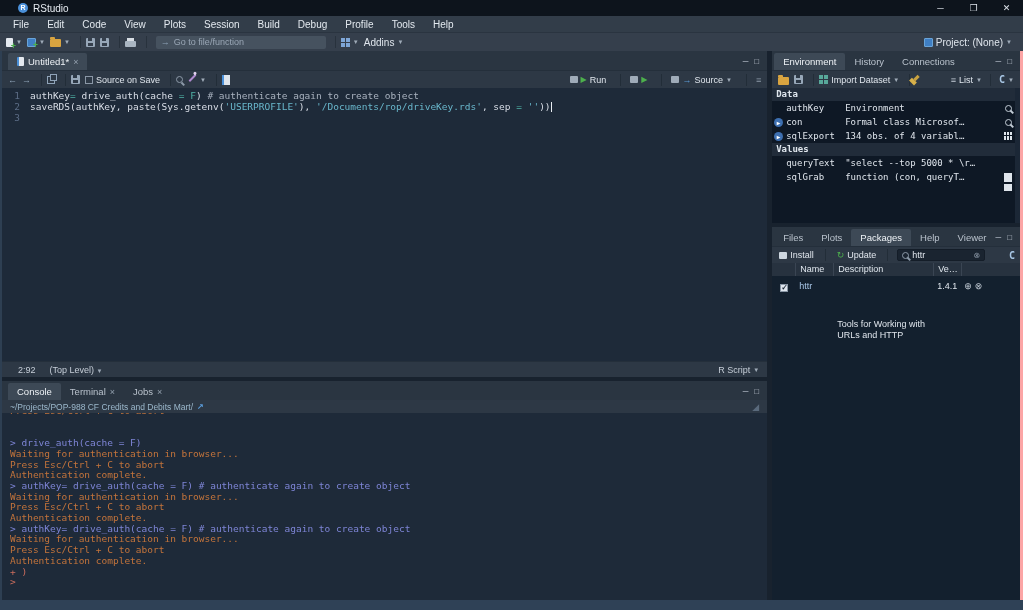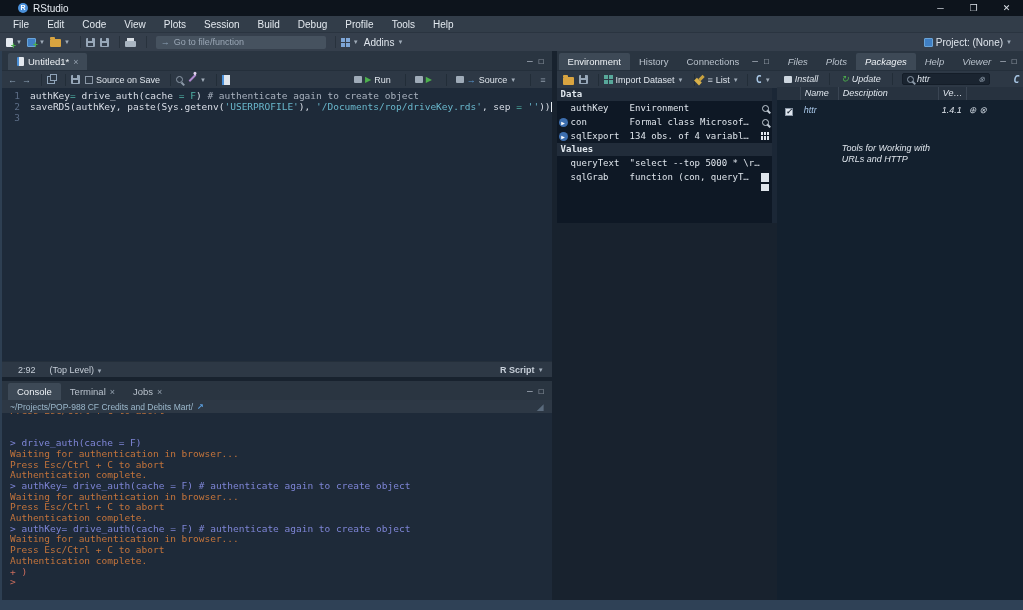--- a/index.html
+++ b/index.html
@@ -68,21 +68,21 @@
   .minigrid::after { content:""; position:absolute; left:2px; top:0; bottom:0; width:1px; background:#0e1825; box-shadow:3px 0 #0e1825; }
   .minigrid::before { content:""; position:absolute; top:3px; left:0; right:0; height:1px; background:#0e1825; }
   .docicon { width:8px; height:9px; background:#dfe5ec; }
   .glyph { font-size:9px; color:#c3ccd6; }
   .refresh-c { font-size:10px; font-weight:bold; color:#a8c6e4; font-family:"DejaVu Sans Mono", monospace; }
   
   .main { position:absolute; top:51px; left:0; right:0; bottom:10px; display:flex;
     background:#18222e; border-left:2px solid #2e3f52; border-right:3px solid #fca5a5; }
   .bottom-strip { position:absolute; bottom:0; left:0; right:0; height:10px; background:#2f4156; }
   .left-col { width:786px; display:flex; flex-direction:column; margin-right:5px; }
-  .right-col { flex:1; display:flex; flex-direction:row; }
+  .right-col { flex:1; display:flex; flex-direction:column; }
   .vgap { height:4px; background:#18222e; flex:none; }
   
   .panel { display:flex; flex-direction:column; background:#1e2a39; min-height:0; }
   .ptabbar { height:19px; background:#2a3541; display:flex; align-items:flex-end; padding-left:6px; flex:none; }
   .ptab { font-size:9.5px; color:#b9c2cc; padding:3px 9px; display:flex; align-items:center; gap:4px; }
   .ptab.active { background:#3d4956; color:#eef2f6; border-radius:2px 2px 0 0; }
   .ptab .close-x { color:#93a0ae; font-size:9px; }
   .pminmax { margin-left:auto; display:flex; gap:6px; padding:0 8px 4px 0; }
   .pminmax .glyph { font-size:8px; }
   .ptoolbar { height:18px; background:#2d3845; display:flex; align-items:center; padding:0 6px; flex:none;
@@ -92,21 +92,21 @@
   
   .editor-panel { height:326px; flex:none; }
   .code-area { flex:1; overflow:hidden; padding-top:2px; font-family:"DejaVu Sans Mono", monospace; font-size:9.5px; }
   .code-line { display:flex; line-height:11px; white-space:pre; }
   .code-line .ln { width:28px; text-align:right; padding-right:10px; color:#5c6d86; flex:none; }
   .c-txt { color:#d9dee7; } .c-kw { color:#4fb3a6; } .c-str { color:#69b7cc; } .c-comment { color:#a9b2bf; }
   .cursor { display:inline-block; width:1px; height:10px; background:#e8edf2; vertical-align:-2px; }
   .statusbar { height:16px; background:#2d3845; display:flex; align-items:center; padding:0 8px;
     font-size:9px; color:#c6ced8; flex:none; border-top:1px solid #242f3b; }
   .statusbar .pos { margin-left:8px; margin-right:14px; }
-  .statusbar .right { margin-left:auto; display:flex; align-items:center; gap:3px;font-weight:bold; }
+  .statusbar .right { margin-left:auto; display:flex; align-items:center; gap:3px; }
   
   .console-panel { flex:1; }
   .wd-row { height:13px; background:#2d3845; display:flex; align-items:center; padding:0 8px;
     font-size:8.5px; color:#9cb8cc; flex:none; gap:4px; }
   .wd-row .grip { margin-left:auto; color:#5a6a7c; font-size:9px; }
   .console-text { flex:1; overflow:hidden; padding:0 8px; font-family:"DejaVu Sans Mono", monospace;
     font-size:9.5px; }
   .console-text .inner { margin-top:-7px; }
   .cline { line-height:10.7px; white-space:pre; }
   .k-output { color:#c4743b; }
@@ -121,21 +121,21 @@
   .env-content { flex:1; background:#0e1825; overflow:hidden; position:relative;
     font-family:"DejaVu Sans Mono", monospace; font-size:9px; }
   .env-scrollbar { position:absolute; right:0; top:0; bottom:0; width:5px; background:#1b2736; }
   .env-section { height:13px; line-height:13px; background:#212c3a; color:#e0e7ee; padding-left:4px; font-weight:bold; }
   .env-row { display:flex; align-items:center; height:14px; padding:0 8px 0 2px; color:#dfe5ec; gap:3px; }
   .env-row .spacer { width:9px; flex:none; }
   .env-row .env-name { width:56px; flex:none; }
   .env-row .env-val { flex:1; overflow:hidden; white-space:nowrap; }
   .env-row.partial { height:7px; overflow:hidden; }
   
-  .pkg-panel { flex:1; background:#4c1d95;font-style:italic; }
+  .pkg-panel { flex:1; background:#4c1d95; }
   .pkg-toolbar { height:17px; background:#2d3845; display:flex; align-items:center; padding:0 5px; flex:none;
     border-top:1px solid #242f3b; gap:4px; }
   .pkg-btn { display:flex; align-items:center; gap:3px; font-size:9px; color:#dfe5ec; padding:0 2px;text-align:center; }
   .pkg-search { display:flex; align-items:center; gap:3px; height:12px; width:88px; background:#1a2430;
     border:1px solid #141d28; border-radius:2px; padding:0 4px; font-size:9px; color:#dfe5ec; }
   .pkg-search .clear { margin-left:auto; color:#8d9aa9; font-size:8px; }
   .pkg-header { height:13px; background:#27323f; display:flex; align-items:center; font-size:9px; color:#e0e7ee; flex:none; }
   .pkg-header span { border-right:1px solid #3a4553; height:100%; line-height:13px; padding-left:4px; }
   .ph-check { width:24px; } .ph-name { width:38px; } .ph-desc { width:100px; } .ph-ver { width:28px; }
   .pkg-content { flex:1; background:#13202e; }

